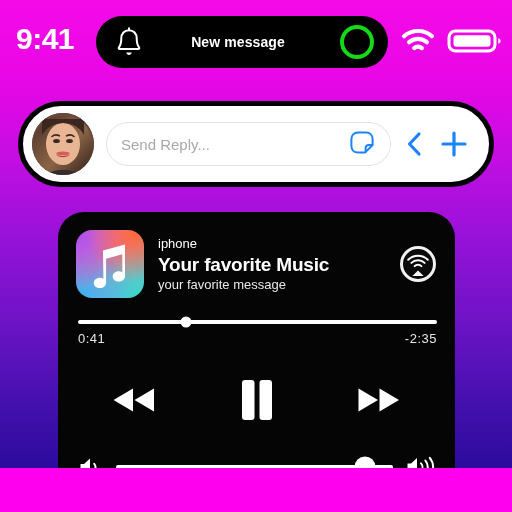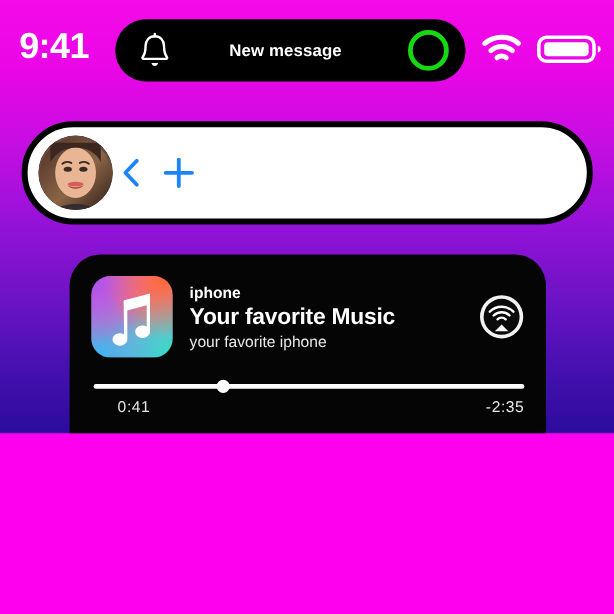--- a/index.html
+++ b/index.html
@@ -9,21 +9,21 @@
   body {
     width: 512px;
     height: 512px;
     overflow: hidden;
     font-family: "Liberation Sans", sans-serif;
     background: #ff00ee;
   }
   #screen {
     position: relative;
     width: 512px;
-    height: 361px;
+    height: 468px;
     background: linear-gradient(180deg,
         #f50ae8 0%,
         #ea06e6 16%,
         #c30ee2 34%,
         #9412d8 52%,
         #6a13c4 70%,
         #4410ae 86%,
         #2c0b9e 100%);
     overflow: hidden;
   }
@@ -180,21 +180,21 @@
   }
   #track-meta {
     margin-left: 14px;
     flex: 1;
     min-width: 0;
   }
   #device-label {
     color: #ffffff;
     font-size: 13px;
     line-height: 16px;
-    font-weight: bold;
+    font-weight: normal;
   }
   #track-title {
     color: #ffffff;
     font-size: 19px;
     font-weight: bold;
     line-height: 23px;
     letter-spacing: -0.2px;
     margin-top: 1px;
   }
   #track-artist {
@@ -232,21 +232,20 @@
   #time-row {
     display: flex;
     justify-content: space-between;
     margin-top: 7px;
   }
   #time-elapsed, #time-remaining {
     color: #e6e6e6;
     font-size: 13px;
     font-family: "Liberation Sans", sans-serif;
     letter-spacing: 0.5px;
-    margin-left: 20px;
   }
 
   
   #transport-controls {
     position: absolute;
     left: 28px; right: 28px;
     top: 160px;
     height: 56px;
     display: flex;
     align-items: center;
@@ -350,20 +349,27 @@
           <ellipse cx="37.5" cy="28" rx="3.4" ry="2.1" fill="#3a2a22"></ellipse>
           <path d="M20 23.5c1.8-1.6 5-1.9 7.4-.7" fill="none" stroke="#3a2720" stroke-width="1.6" stroke-linecap="round"></path>
           <path d="M42 23.5c-1.8-1.6-5-1.9-7.4-.7" fill="none" stroke="#3a2720" stroke-width="1.6" stroke-linecap="round"></path>
           <path d="M24 41c2.2 2.6 11.8 2.6 14 0-2.4 4.4-11.6 4.4-14 0z" fill="#b8403f"></path>
           <ellipse cx="31" cy="40.4" rx="6.6" ry="1.9" fill="#d85c5c"></ellipse>
           <path d="M31 57c-11 0-18 4-20 9h40c-2-5-9-9-20-9z" fill="#352b2f"></path>
         </g>
       </svg>
     </div>
 
+    <div id="reply-input-wrap">
+      <input id="reply-input" type="text" placeholder="Send Reply..." style="">
+      <svg id="sticker-icon" viewBox="0 0 28 28">
+        <path d="M8 2.6h8c4 0 6.6 2.6 6.6 6.6v5.8l-7.6 7.6H8c-4 0-6.6-2.6-6.6-6.6V9.2C1.4 5.2 4 2.6 8 2.6z" fill="none" stroke="#1b84fb" stroke-width="2"></path>
+        <path d="M22.6 15h-3.6c-2 0-3.4 1.4-3.4 3.4v4.2" fill="none" stroke="#1b84fb" stroke-width="2"></path>
+      </svg>
+    </div>
 
     <div id="back-chevron-button">
       <svg width="20" height="28" viewBox="0 0 20 28">
         <path d="M15 4L5.5 14 15 24" fill="none" stroke="#1b84fb" stroke-width="3.2" stroke-linecap="round" stroke-linejoin="round"></path>
       </svg>
     </div>
 
     <div id="add-button">
       <svg width="30" height="30" viewBox="0 0 30 30">
         <path d="M15 4v22M4 15h22" fill="none" stroke="#1b84fb" stroke-width="3.2" stroke-linecap="round"></path>
@@ -377,21 +383,21 @@
 
       <div id="album-art">
         <svg width="68" height="68" viewBox="0 0 68 68">
           <path d="M27 20.5L49 14.5v31.5c0 3.2-2.8 5.6-6.2 5.6-3.4 0-6.1-2.2-6.1-5.1 0-2.9 2.7-5.2 6.1-5.2 1.3 0 2.5.3 3.5.9V24.3l-16.2 4.4v23.8c0 3.2-2.8 5.6-6.2 5.6-3.4 0-6.1-2.2-6.1-5.1 0-2.9 2.7-5.2 6.1-5.2 1.3 0 2.5.3 3.5.9z" fill="#ffffff"></path>
         </svg>
       </div>
 
       <div id="track-meta">
         <div id="device-label">iphone</div>
         <div id="track-title">Your favorite Music</div>
-        <div id="track-artist">your favorite iphone</div>
+        <div id="track-artist">your favorite message</div>
       </div>
 
       <div id="airplay-button">
         <svg width="38" height="38" viewBox="0 0 38 38">
           <circle cx="19" cy="19" r="18" fill="#f2f2f2"></circle>
           <circle cx="19" cy="19" r="15" fill="#0b0b0b"></circle>
           <path d="M19 25.4l5.6 5.6H13.4z" fill="#ffffff"></path>
           <path d="M15.6 21.1a4.8 4.8 0 0 1 6.8 0" fill="none" stroke="#ffffff" stroke-width="2" stroke-linecap="round"></path>
           <path d="M12.4 17.9a9.3 9.3 0 0 1 13.2 0" fill="none" stroke="#ffffff" stroke-width="2" stroke-linecap="round"></path>
           <path d="M9.2 14.7a13.9 13.9 0 0 1 19.6 0" fill="none" stroke="#ffffff" stroke-width="2" stroke-linecap="round"></path>

